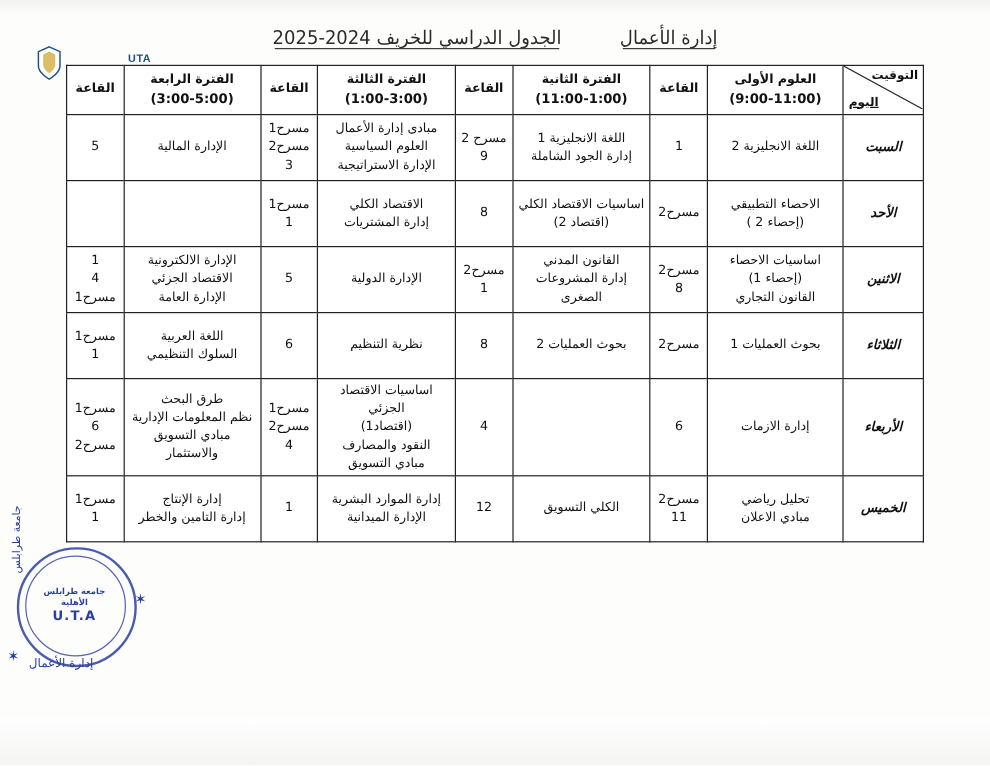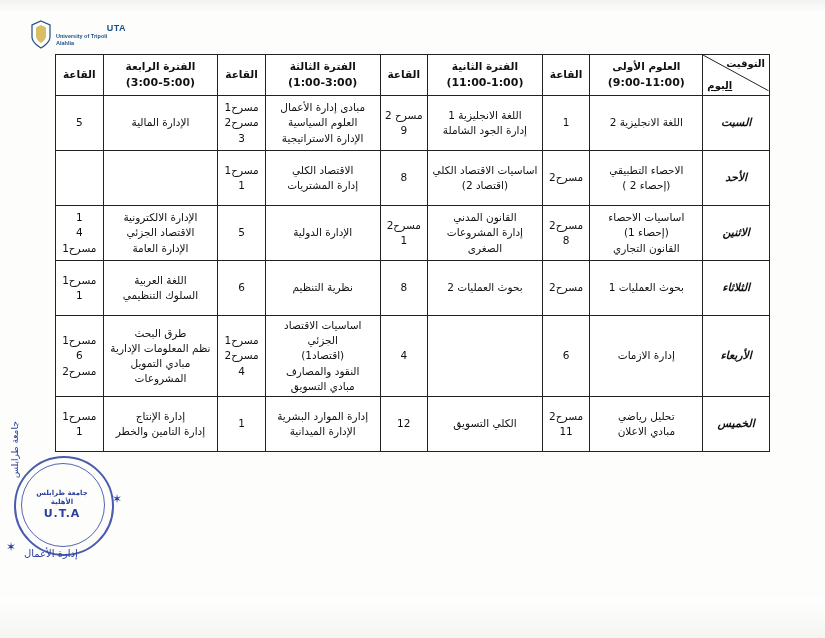--- a/index.html
+++ b/index.html
@@ -33,26 +33,26 @@
   
   .header {
     position: absolute;
     top: 14px;
     left: 0;
     right: 0;
     height: 40px;
   }
   .logo {
     position: absolute;
-    top: 2px;
+    top: 16px;
     left: 30px;
     width: 96px;
     height: 38px;
     display: flex;
-    align-items: center;
+    align-items: flex-end;
     gap: 4px;
     flex-direction: row-reverse;
   }
   .logo .crest {
     width: 22px; height: 30px;
     position: relative;
   }
   .logo .crest svg { display:block; }
   .logo .logo-text {
     font-size: 5.5px;
@@ -232,20 +232,29 @@
           <path d="M11 1 L20 5 L20 17 C20 23 11 28 11 28 C11 28 2 23 2 17 L2 5 Z" fill="none" stroke="#1d4f86" stroke-width="1.2"></path>
           <path d="M11 5 L16 7.5 L16 16 C16 20 11 23 11 23 C11 23 6 20 6 16 L6 7.5 Z" fill="#c9a227" opacity="0.7"></path>
         </svg>
       </div>
       <div>
         <div class="logo-uta">UTA</div>
         <div class="logo-text">University of Tripoli Alahlia</div>
       </div>
     </div>
 
+    <div class="doc-title">
+      <span class="underline-wrap">
+        <span class="t-inner">إدارة الأعمال</span>
+      </span>
+      <span style="display:inline-block; width:26px;"></span>
+      <span class="underline-wrap">
+        <span class="t-inner">الجدول الدراسي للخريف 2024-2025</span>
+      </span>
+    </div>
   </div>
 
   <table class="sched">
     <thead>
       <tr>
         <td class="corner col-day">
           <svg class="diag" viewBox="0 0 66 36" preserveAspectRatio="none">
             <line x1="0" y1="0" x2="66" y2="36" stroke="#222" stroke-width="1"></line>
           </svg>
           <span class="tl">التوقيت</span>
@@ -433,21 +442,21 @@
             <span>مبادي التسويق</span>
           </td>
           <td class="hall col-hall cell-lines">
             <span>مسرح1</span>
             <span>مسرح2</span>
             <span>4</span>
           </td>
           <td class="col-per cell-lines">
             <span>طرق البحث</span>
             <span>نظم المعلومات الإدارية</span>
-            <span>مبادي التمويل المشروعات</span>
+            <span>مبادي التسويق والاستثمار</span>
           </td>
           <td class="hall col-hall cell-lines">
             <span>مسرح1</span>
             <span>6</span>
             <span>مسرح2</span>
           </td>
         </tr>
         <tr>
           <td class="day col-day">الخميس</td>
           <td class="col-per cell-lines">

